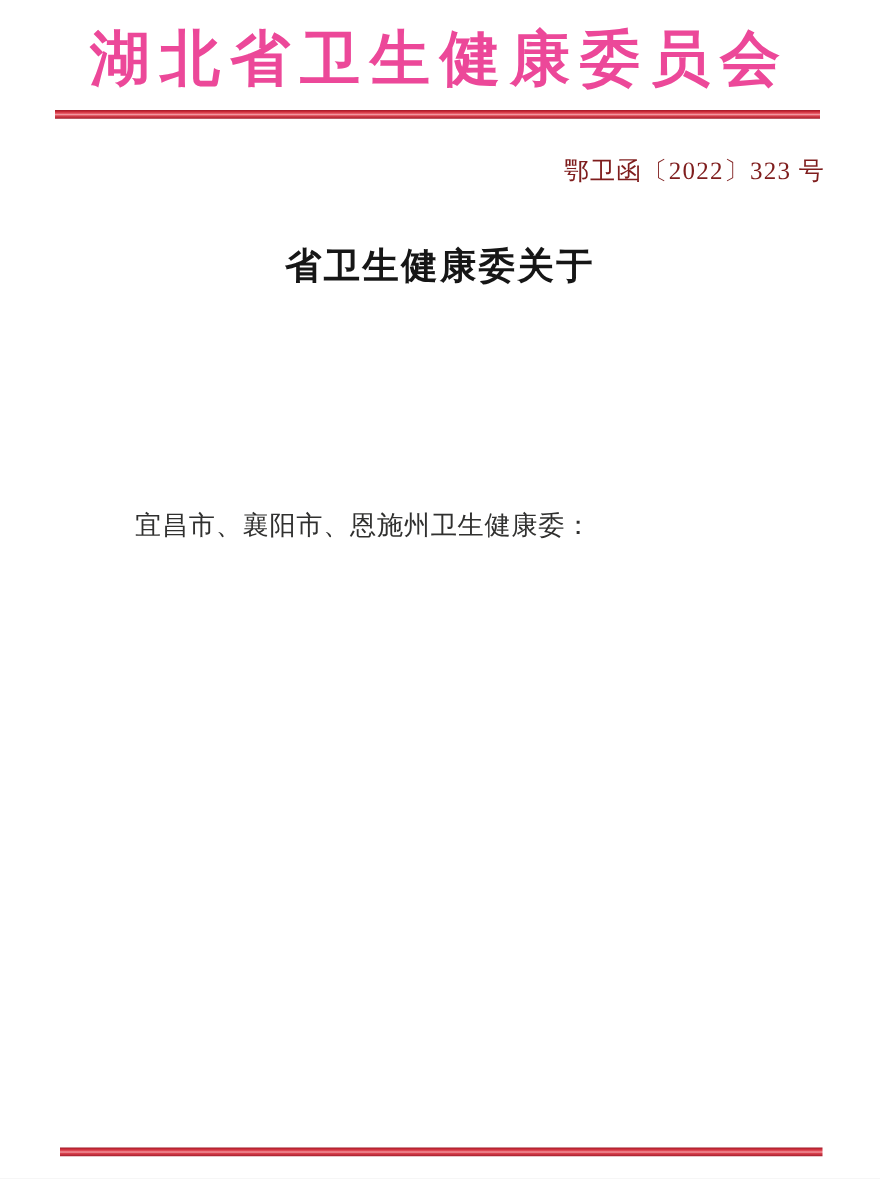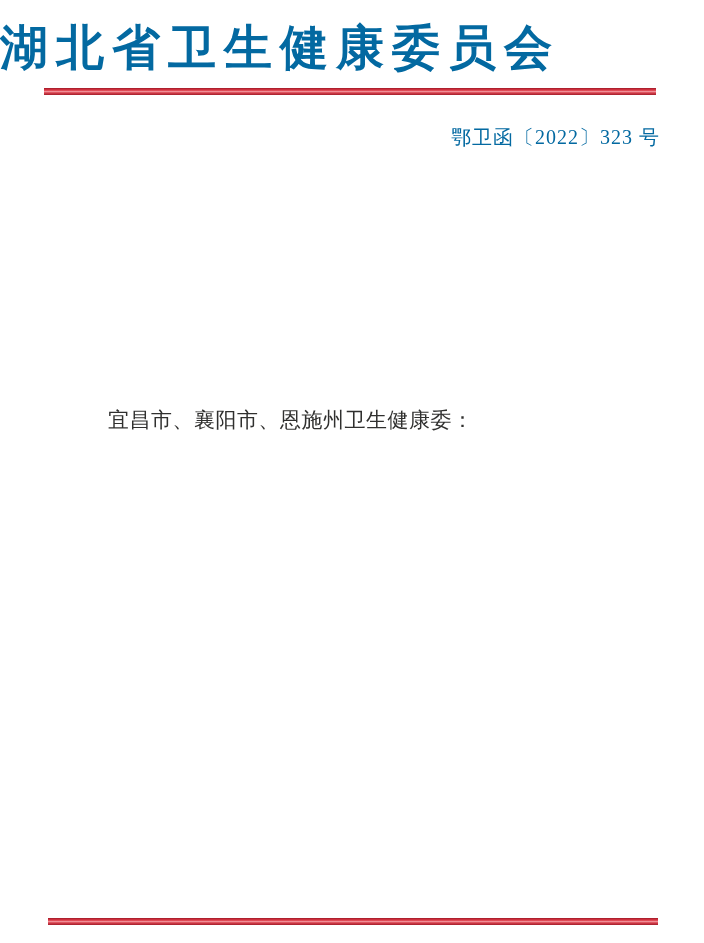--- a/index.html
+++ b/index.html
@@ -15,26 +15,26 @@
     background: #ffffff;
     overflow: hidden;
     font-family: "Liberation Serif", "DejaVu Serif", serif;
   }
   
   .agency {
     position: absolute;
     top: 20px;
     left: 0;
     right: 0;
-    text-align: left;
+    text-align: center;
     font-size: 48px;
     line-height: 56px;
     font-weight: bold;
     letter-spacing: 8px;
-    color: #0369a1;
+    color: #ec4899;
     white-space: nowrap;
   }
   
   .red-rule {
     position: absolute;
     height: 7px;
     background: linear-gradient(to bottom,
       #9e1b29 0%, #c72836 18%,
       #e4505c 38%, #f299a1 52%,
       #d8414d 68%, #a31e2c 100%);
@@ -42,21 +42,21 @@
   .header-rule { top: 88px; left: 44px; width: 612px; }
   .footer-rule { top: 918px; left: 48px; width: 610px; }
 
   
   .doc-number {
     position: absolute;
     top: 122px;
     right: 44px;
     font-size: 20px;
     line-height: 30px;
-    color: #0369a1;
+    color: #7f1d1d;
     letter-spacing: 1px;
     white-space: nowrap;
   }
 
   
   .doc-title {
     position: absolute;
     top: 192px;
     left: 0;
     right: 0;
@@ -94,20 +94,21 @@
 
 <div class="page">
 
   <div class="agency">湖北省卫生健康委员会</div>
 
   <div class="red-rule header-rule"></div>
 
   <div class="doc-number">鄂卫函〔2022〕323 号</div>
 
   <div class="doc-title">
+    <div>省卫生健康委关于</div>
   </div>
 
   <div class="body-block">
     <p class="salutation">宜昌市、襄阳市、恩施州卫生健康委：</p>
   </div>
 
   <div class="red-rule footer-rule"></div>
 
 </div>
 

